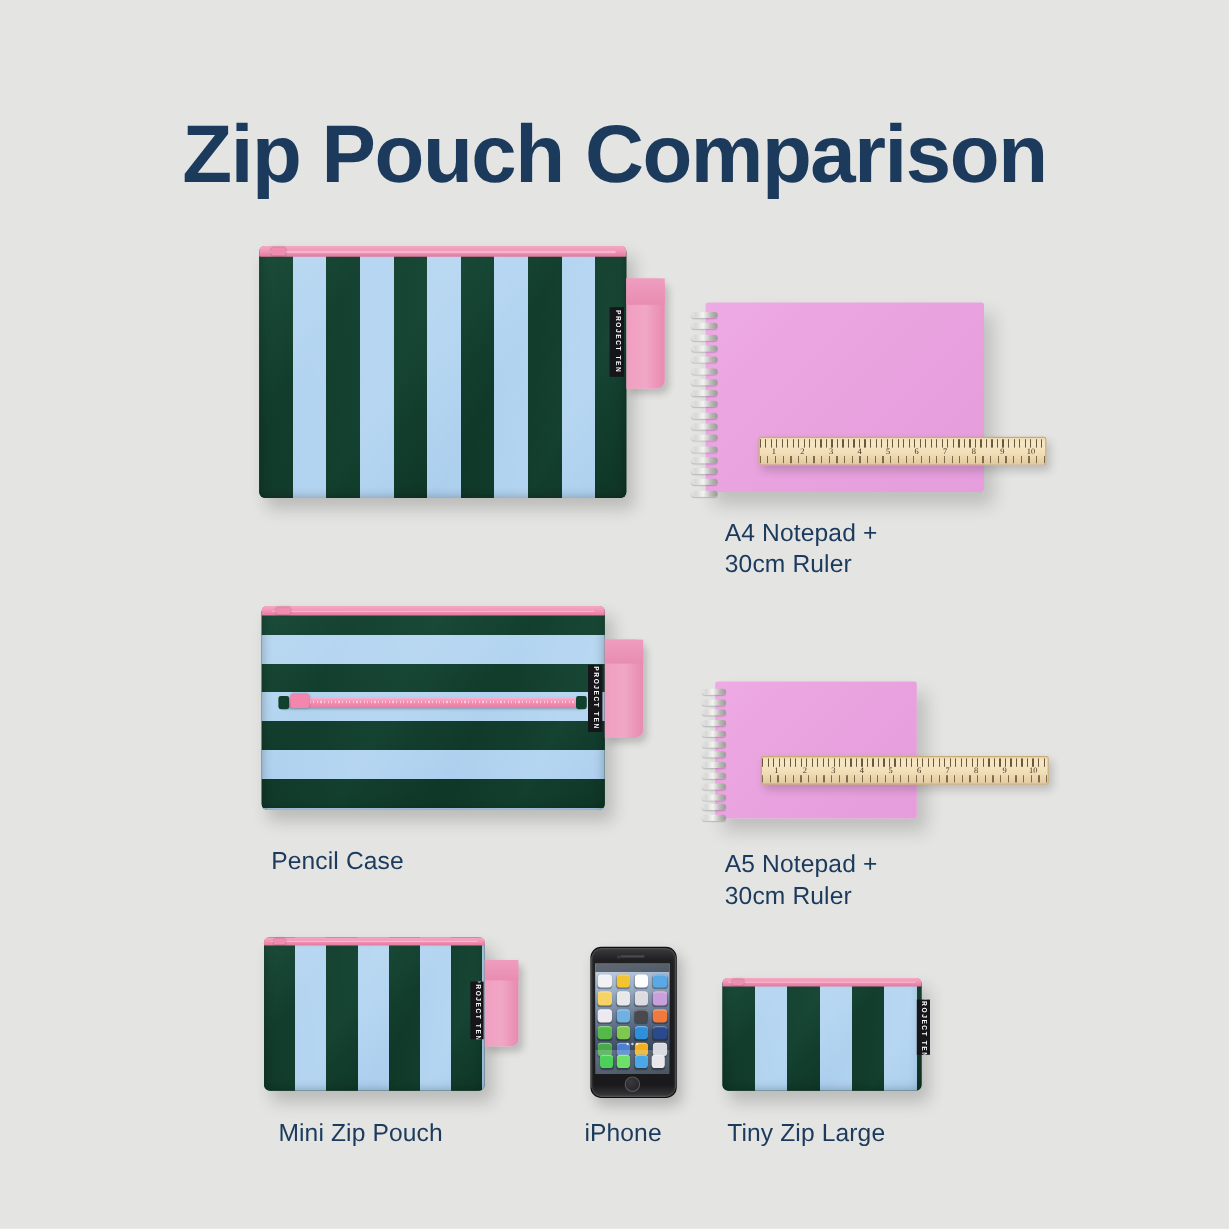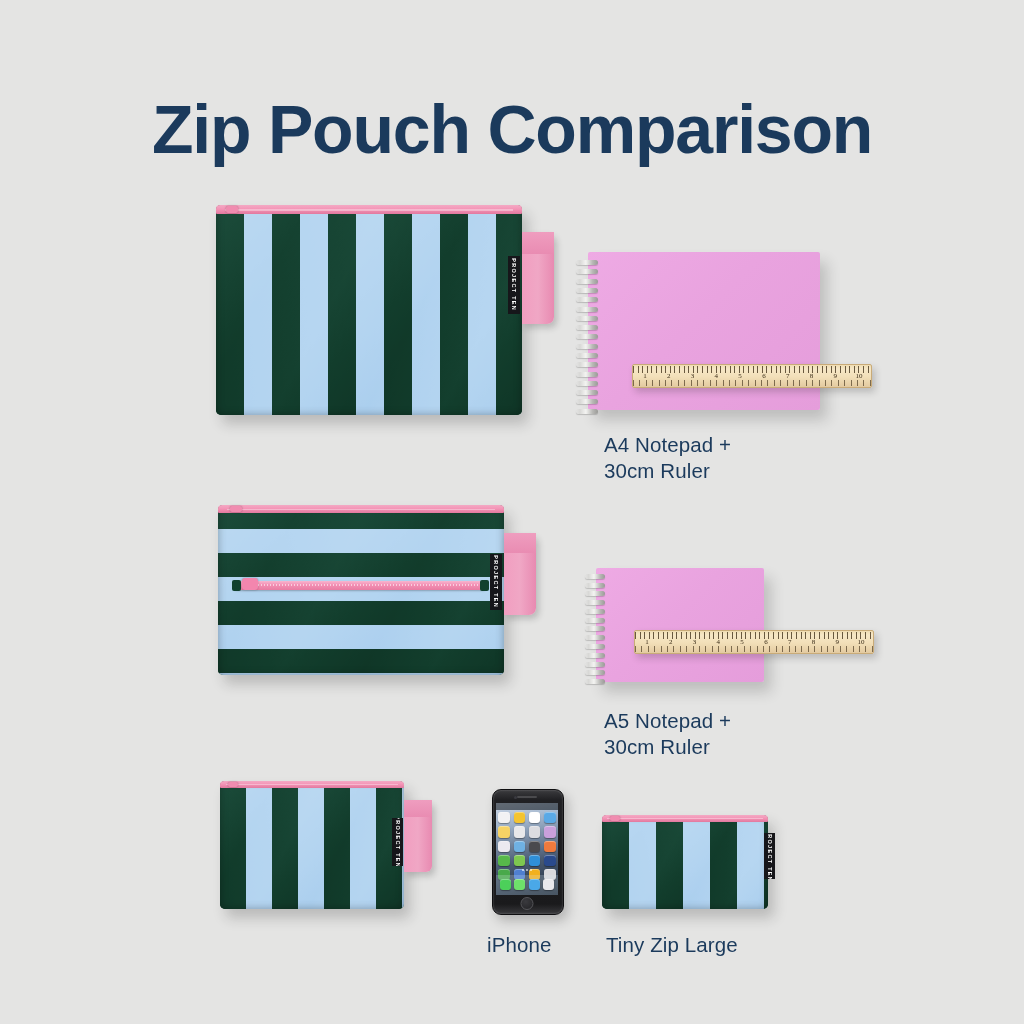--- a/index.html
+++ b/index.html
@@ -318,20 +318,21 @@
     <div class="fz-stop" style="left:14px;top:75px;width:9px;height:11px;"></div>
     <div class="fz-stop" style="left:262px;top:75px;width:9px;height:11px;"></div>
     <div class="fz-pull" style="left:24px;top:73px;width:16px;height:12px;"></div>
   </div>
   <div class="tab-loop" style="left:504px;top:533px;width:32px;height:82px;border-radius:0 7px 7px 0;">
     <div class="fold" style="height:20px;"></div>
   </div>
   <div class="brandtag" style="left:490px;top:554px;width:12px;height:56px;">
     <span>PROJECT TEN</span>
   </div>
+  <div class="caption" style="left:226px;top:705px;width:260px;">Pencil Case</div>
 
   <div class="notepad" style="left:596px;top:568px;width:168px;height:114px;">
     <div class="np-page"></div>
     <div class="np-spiral" style="left:-11px;width:20px;padding:4px 0;">
       <div class="coil"></div>
         <div class="coil"></div>
         <div class="coil"></div>
       <div class="coil"></div>
         <div class="coil"></div>
         <div class="coil"></div>
@@ -371,20 +372,21 @@
     </div>
     <div class="zip" style="height:7px;"></div>
     <div class="zip-slider" style="left:8px;top:1px;width:10px;height:5px;"></div>
   </div>
   <div class="tab-loop" style="left:404px;top:800px;width:28px;height:72px;border-radius:0 6px 6px 0;">
     <div class="fold" style="height:17px;"></div>
   </div>
   <div class="brandtag" style="left:392px;top:818px;width:11px;height:48px;">
     <span>PROJECT TEN</span>
   </div>
+  <div class="caption" style="left:232px;top:932px;width:230px;">Mini Zip Pouch</div>
 
   <div class="iphone" style="left:492px;top:789px;width:70px;height:124px;">
     <div class="ip-body"></div>
     <div class="ip-speaker" style="top:7px;width:20px;height:2px;"></div>
     <div class="ip-cam" style="left:22px;top:7px;width:3px;height:3px;"></div>
     <div class="ip-screen" style="left:4px;top:14px;width:62px;height:92px;">
       <div class="ip-status"></div>
       <div class="ip-grid">
         <div class="app" style="background:#f2f2f4;"></div>
         <div class="app" style="background:#f4c430;"></div>

